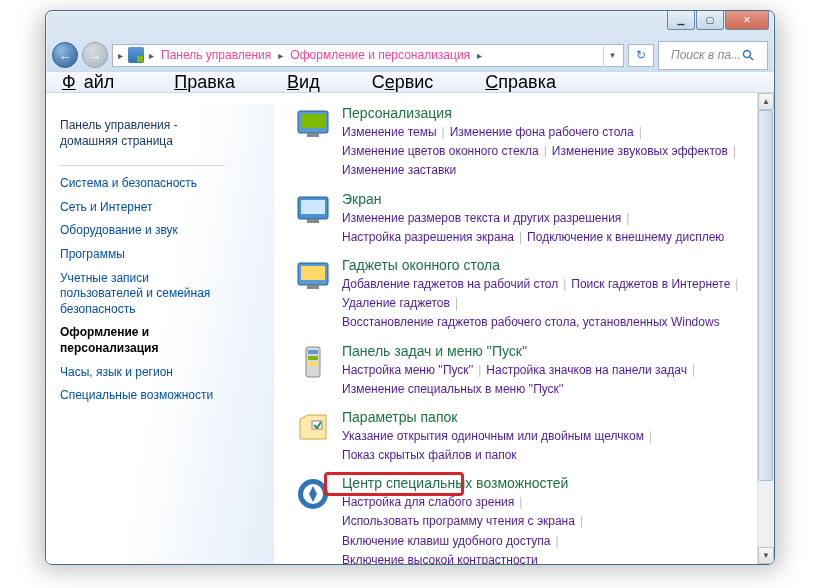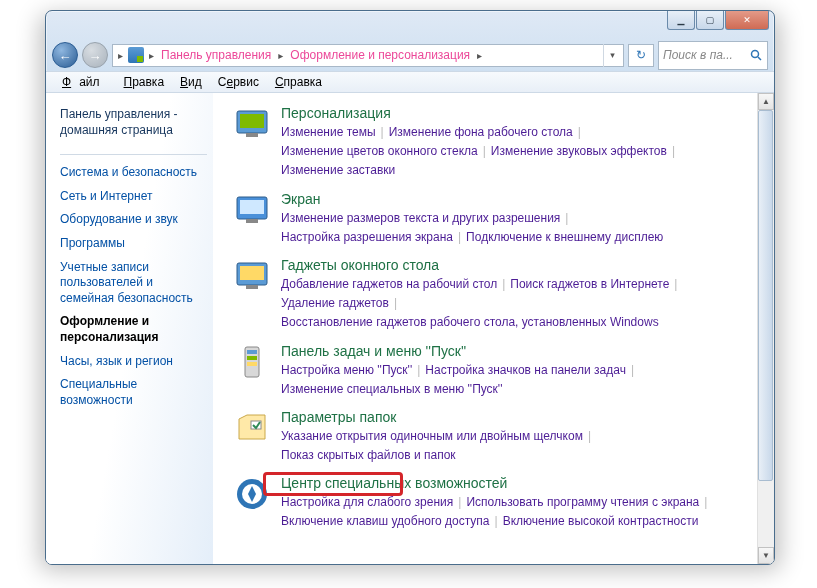--- a/index.html
+++ b/index.html
@@ -12,27 +12,27 @@
 .navbar { height: 32px; display: flex; align-items: center; padding: 0 6px; gap: 4px; }
 .nav-btn { width: 26px; height: 26px; border-radius: 50%; background: radial-gradient(circle at 35% 30%, #8fb7e0, #2a5c93); border: 1px solid #2a5c93; display: flex; align-items: center; justify-content: center; color: #fff; font-size: 13px; cursor: default; }
 .nav-btn.disabled { background: radial-gradient(circle at 35% 30%, #d8dde2, #a8b2bc); border-color: #98a2ac; }
 .address { flex: 1; height: 23px; background: #fff; border: 1px solid #a8b8c8; display: flex; align-items: center; padding: 0 2px; font-size: 12px; }
 .addr-seg { padding: 0 4px; color: #ec4899; cursor: default; }
 .addr-arrow { padding: 0 3px; color: #555; cursor: default; font-size: 10px; }
 .addr-icon { width: 16px; height: 16px; margin: 0 2px; background: linear-gradient(#5b9bd5, #2e75b6); border-radius: 2px; position: relative; }
 .addr-icon::after { content: ""; position: absolute; right: 1px; bottom: 1px; width: 6px; height: 6px; background: #7fba00; }
 .addr-drop { width: 18px; height: 23px; border-left: 1px solid #cfd8e2; display: flex; align-items: center; justify-content: center; font-size: 9px; color: #555; cursor: default; }
 .refresh { width: 26px; height: 23px; border: 1px solid #a8b8c8; background: #fff; display: flex; align-items: center; justify-content: center; font-size: 12px; color: #2e75b6; cursor: default; }
-.search { width: 110px; height: 29px; border: 1px solid #a8b8c8; background: #fff; display: flex; align-items: center; padding: 0 4px; font-size: 12px; color: #888; font-style: italic; }
+.search { width: 110px; height: 29px; border: 1px solid #a8b8c8; background: #fff; display: flex; align-items: center; padding: 0 12px; font-size: 12px; color: #888; font-style: italic; }
 .search svg { margin-left: auto; }
-.menubar { height: 22px; background: linear-gradient(#f7fafd, #e8eff7); border-top: 1px solid #cdd9e6; border-bottom: 1px solid #cdd9e6; display: flex; align-items: center; padding: 0 8px; font-size: 12px; }
+.menubar { height: 22px; background: linear-gradient(#f7fafd, #e8eff7); border-top: 1px solid #cdd9e6; border-bottom: 1px solid #cdd9e6; display: flex; align-items: center; padding: 0 8px; font-size: 18px; gap: 36px; }
 .menubar span { padding: 2px 8px; cursor: default; }
 .menubar span u { text-decoration: underline; }
 .body-area { display: flex; height: calc(100% - 82px); background: #fff; }
-.sidebar { width: 167px; padding: 10px 6px 10px 14px; background: linear-gradient(100deg, #fff 50%, #e4eef9 100%); font-size: 12px; }
+.sidebar { width: 228px; padding: 10px 6px 10px 14px; background: linear-gradient(100deg, #fff 50%, #e4eef9 100%); font-size: 12px; margin-top: 11px; }
 .side-item { color: #0451a5; padding: 4px 0; cursor: default; max-width: 170px; line-height: 1.3; }
 .side-item.home { color: #17365d; padding-bottom: 10px; }
 .side-item.current { color: #000; font-weight: bold; }
 .side-sep { height: 1px; background: #d0dae5; margin: 6px 0 6px 0; max-width: 165px; }
 .content { flex: 1; position: relative; overflow: hidden; }
 .scrollbar { position: absolute; right: 0; top: 0; width: 17px; height: 100%; background: #f0f0f0; border-left: 1px solid #e0e0e0; }
 .sb-btn { height: 17px; background: linear-gradient(#f7f7f7, #e4e4e4); border: 1px solid #c2c2c2; display: flex; align-items: center; justify-content: center; font-size: 8px; color: #555; cursor: default; }
 .sb-track { height: calc(100% - 34px); position: relative; }
 .sb-thumb { position: absolute; top: 0; left: 0; width: 15px; height: 85%; background: linear-gradient(90deg, #e8eff7, #c8d8ea); border: 1px solid #a8bcd0; border-radius: 2px; cursor: default; }
 .content-pad { padding: 12px 28px 12px 18px; }

